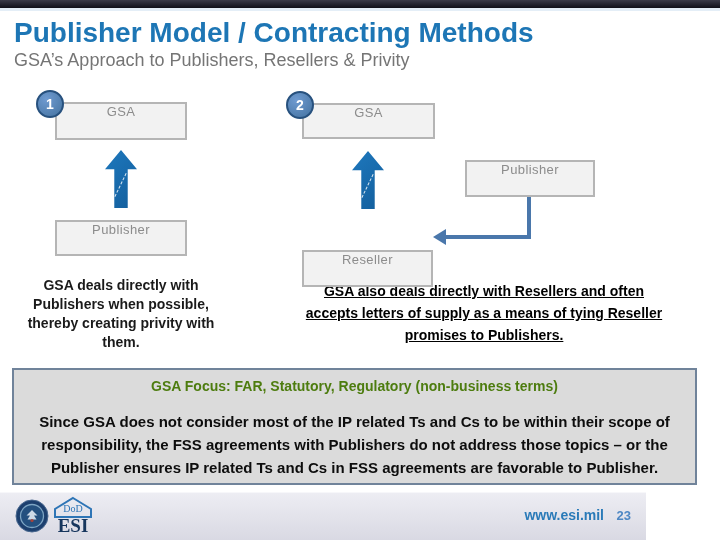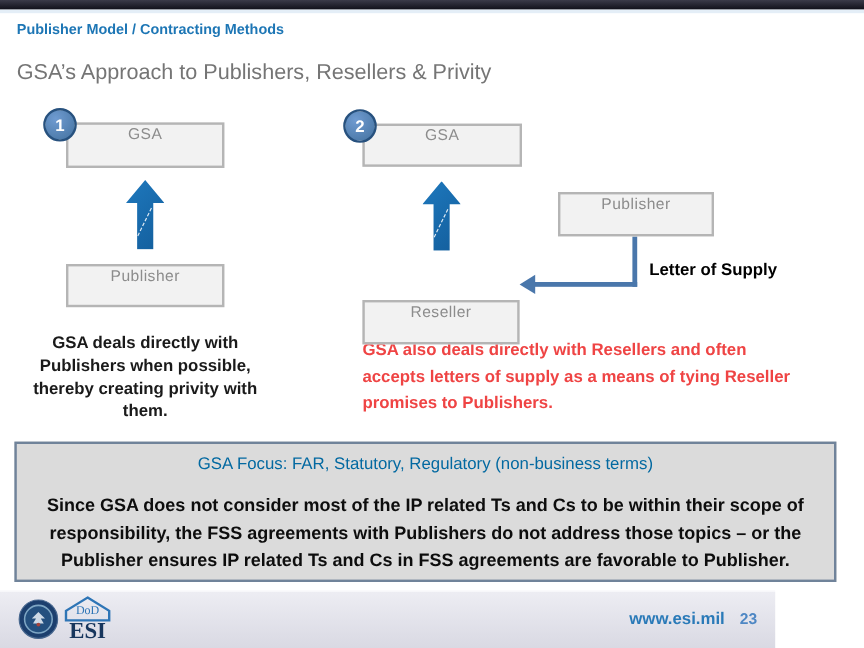--- a/index.html
+++ b/index.html
@@ -15,21 +15,21 @@
   }
 
   .top-bar {
     position: absolute; left: 0; top: 0; width: 720px; height: 11px;
     background: linear-gradient(#3b3b49, #101019);
     border-bottom: 3px solid #e4eef7;
   }
 
   .title {
     position: absolute; left: 14px; top: 17px;
-    font-size: 12px; font-weight: 700; color: #1d76b5;
+    font-size: 28px; font-weight: 700; color: #1d76b5;
   }
   .subtitle {
     position: absolute; left: 14px; top: 50px;
     font-size: 18px; font-weight: 400; color: #757575;
   }
 
   .step-badge {
     position: absolute; width: 28px; height: 28px; border-radius: 50%;
     background: radial-gradient(circle at 35% 30%, #6f9bd1, #44729f);
     border: 2px solid #27517e; z-index: 3;
@@ -88,33 +88,33 @@
     font-size: 14px; font-weight: 700; color: #000000;
   }
 
   .caption-left {
     position: absolute; left: 14px; top: 276px; width: 214px;
     font-size: 14px; font-weight: 700; color: #1a1a1a;
     text-align: center; line-height: 19px;
   }
   .caption-right {
     position: absolute; left: 302px; top: 280px; width: 364px;
-    font-size: 14px; font-weight: 700; color: #ef4444;
-    text-align: left; line-height: 22px;
+    font-size: 14px; font-weight: 700; color: #000000;
+    text-align: center; line-height: 22px; text-decoration: underline;
   }
 
   .focus-box {
     position: absolute; left: 12px; top: 368px; width: 685px; height: 117px;
     background: #dbdbdb;
     border: 2px solid #70839a;
     z-index: 2;
   }
   .focus-heading {
     position: absolute; left: 0; top: 8px; width: 100%;
-    text-align: center; font-size: 14px; font-weight: 400; color: #0369a1;
+    text-align: center; font-size: 14px; font-weight: 700; color: #4d7c0f;
   }
   .focus-body {
     position: absolute; left: 10px; top: 40px; width: 661px;
     text-align: center; font-size: 15px; font-weight: 700; color: #0d0d0d;
     line-height: 23px;
   }
 
   .footer {
     position: absolute; left: 0; top: 492px; width: 646px; height: 48px;
     background: linear-gradient(#ededf3, #d9d9e3);
@@ -167,21 +167,20 @@
   <div class="node-box" id="reseller">
     <span>Reseller</span>
   </div>
   <div class="node-box" id="pub-right">
     <span>Publisher</span>
   </div>
 
   <div class="connector-v"></div>
   <div class="connector-h"></div>
   <div class="connector-head"></div>
-  <div class="connector-label">Letter of Supply</div>
 
   <div class="caption-right">GSA also deals directly with Resellers and often accepts letters of supply as a means of tying Reseller promises to Publishers.</div>
 
   <div class="focus-box">
     <div class="focus-heading">GSA Focus: FAR, Statutory, Regulatory (non-business terms)</div>
     <div class="focus-body">Since GSA does not consider most of the IP related Ts and Cs to be within their scope of responsibility, the FSS agreements with Publishers do not address those topics – or the Publisher ensures IP related Ts and Cs in FSS agreements are favorable to Publisher.</div>
   </div>
 
   <div class="footer">
     <div class="seal">

